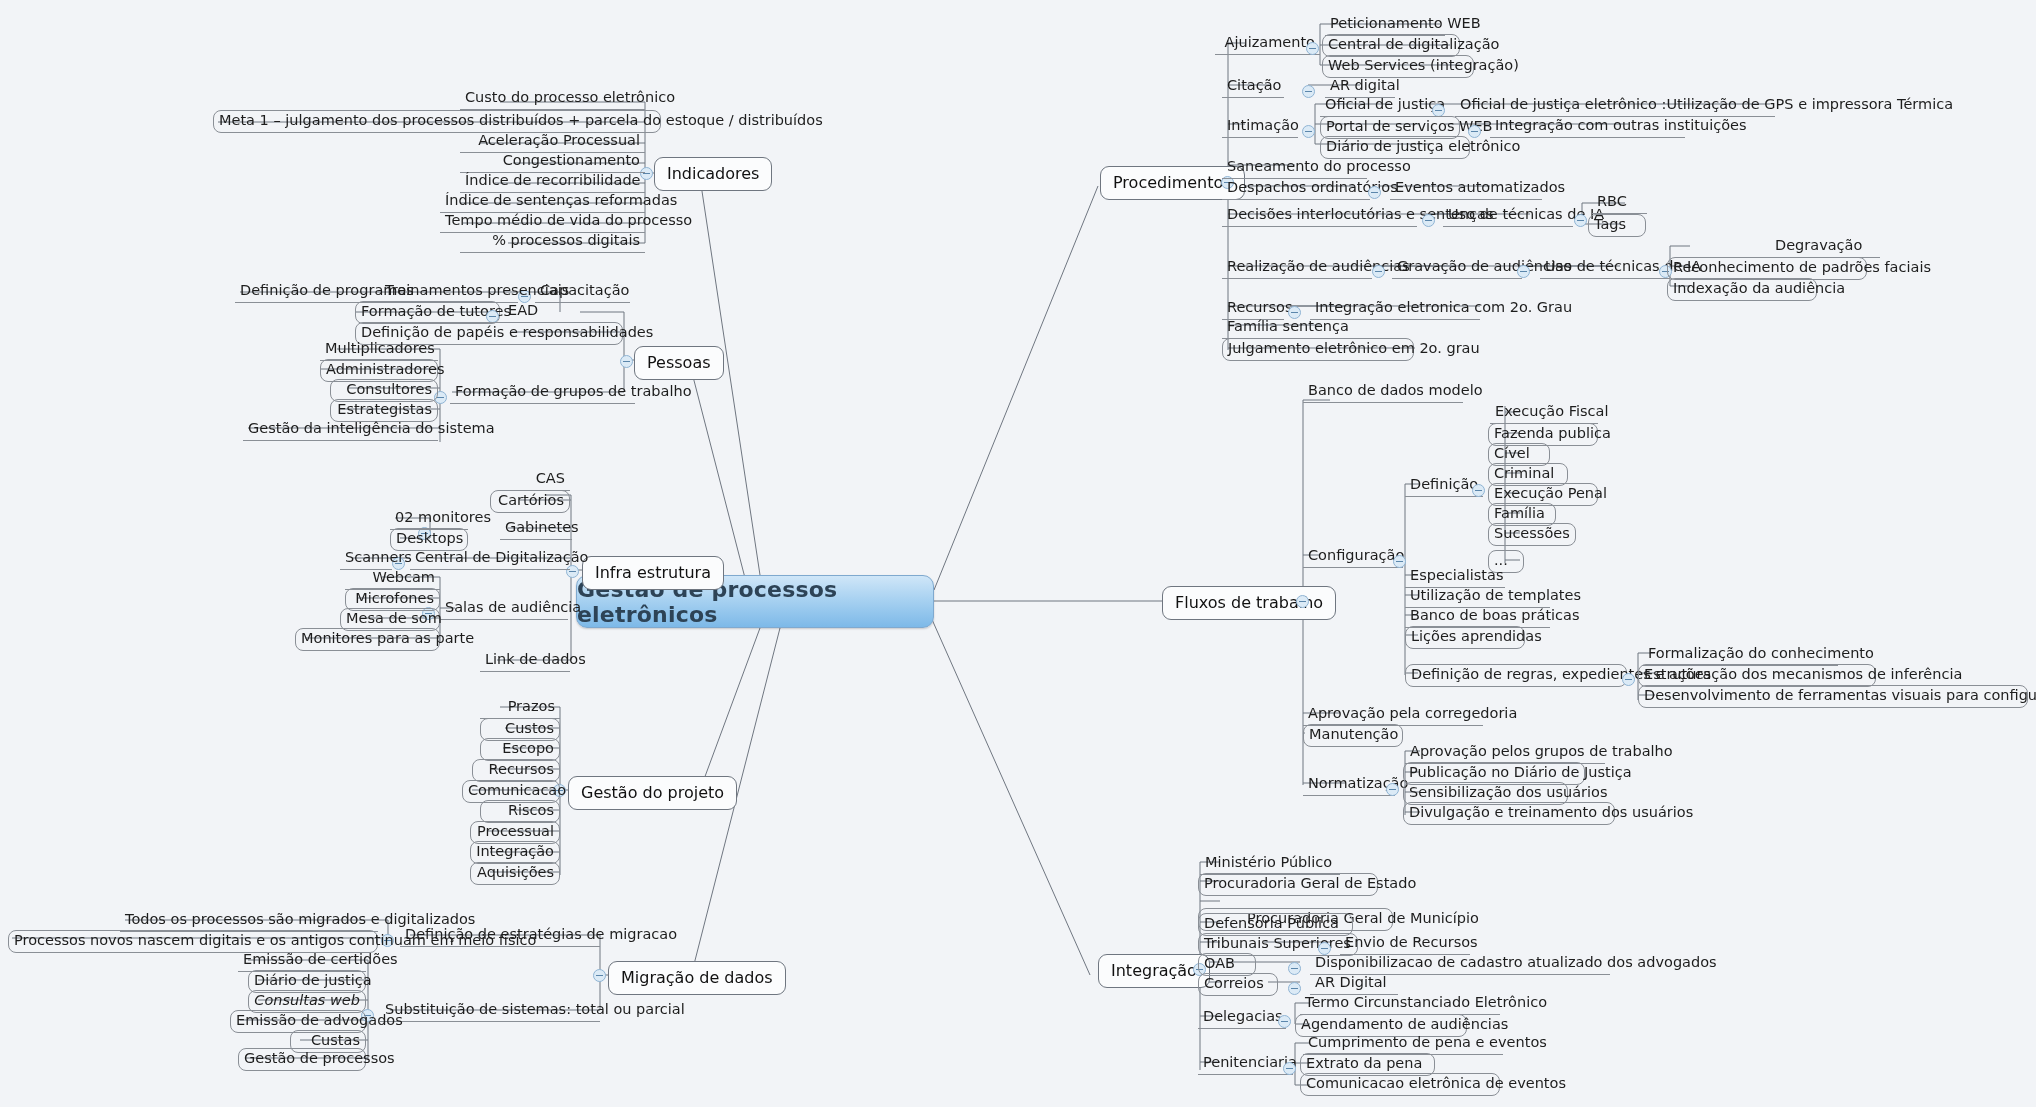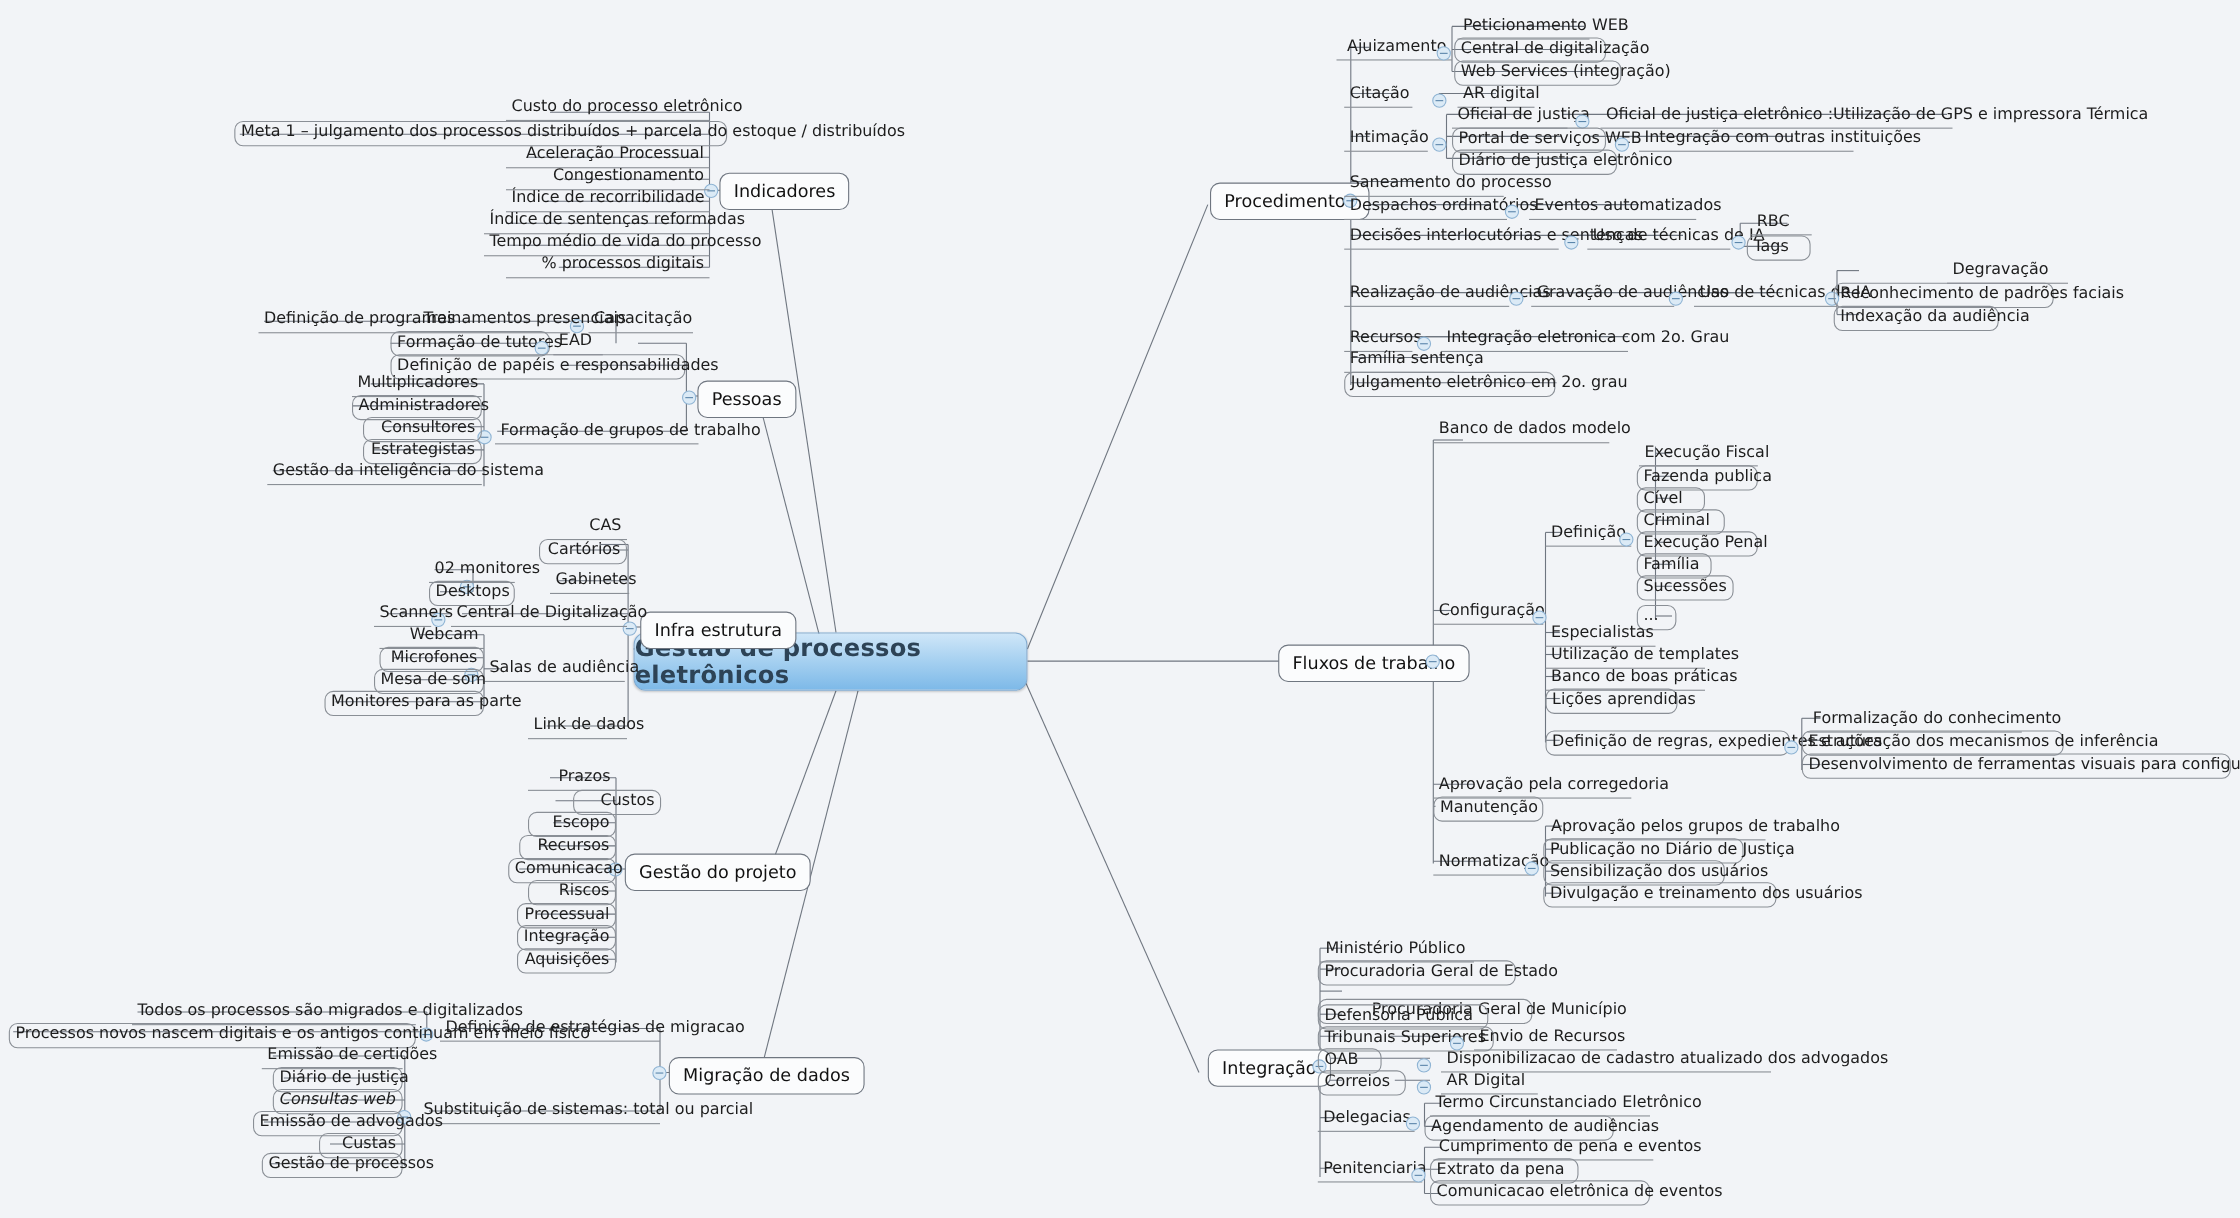--- a/index.html
+++ b/index.html
@@ -332,21 +332,21 @@
   <div class="node leaf" style="left:440px;top:598px;width:128px;">Salas de audiência</div>
   <div class="tog" style="left:422px;top:607px;"></div>
   <div class="node leaf ralign" style="left:345px;top:568px;width:95px;">Webcam</div>
   <div class="node leaf ralign rounded" style="left:345px;top:588px;width:95px;">Microfones</div>
   <div class="node leaf ralign rounded" style="left:340px;top:608px;width:100px;">Mesa de som</div>
   <div class="node leaf ralign rounded" style="left:295px;top:628px;width:145px;">Monitores para as parte</div>
 
   <div class="node leaf ralign" style="left:480px;top:650px;width:90px;">Link de dados</div>
 
   <div class="node leaf ralign" style="left:480px;top:697px;width:80px;">Prazos</div>
-  <div class="node leaf ralign rounded" style="left:480px;top:718px;width:80px;margin-left:41px;">Custos</div>
+  <div class="node leaf ralign rounded" style="left:480px;top:718px;width:80px;">Custos</div>
   <div class="node leaf ralign rounded" style="left:480px;top:738px;width:80px;">Escopo</div>
   <div class="node leaf ralign rounded" style="left:472px;top:759px;width:88px;">Recursos</div>
   <div class="node leaf ralign rounded" style="left:462px;top:780px;width:98px;">Comunicacao</div>
   <div class="node leaf ralign rounded" style="left:480px;top:800px;width:80px;">Riscos</div>
   <div class="node leaf ralign rounded" style="left:470px;top:821px;width:90px;">Processual</div>
   <div class="node leaf ralign rounded" style="left:470px;top:841px;width:90px;">Integração</div>
   <div class="node leaf ralign rounded" style="left:470px;top:862px;width:90px;">Aquisições</div>
 
   <div class="node leaf" style="left:400px;top:925px;width:200px;">Definição de estratégias de migracao</div>
   <div class="tog" style="left:381px;top:934px;"></div>

